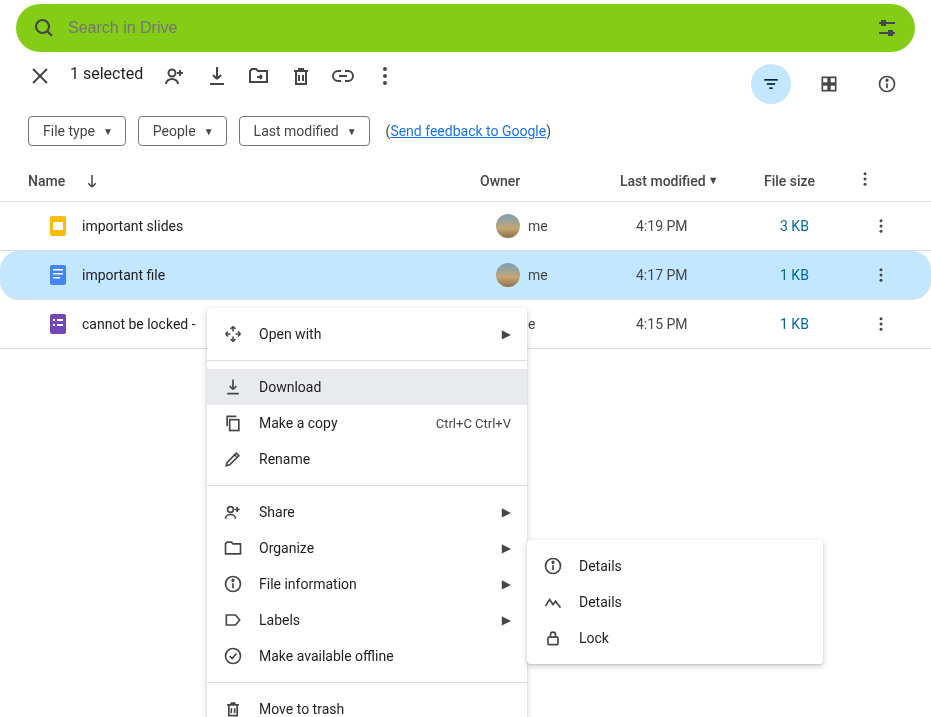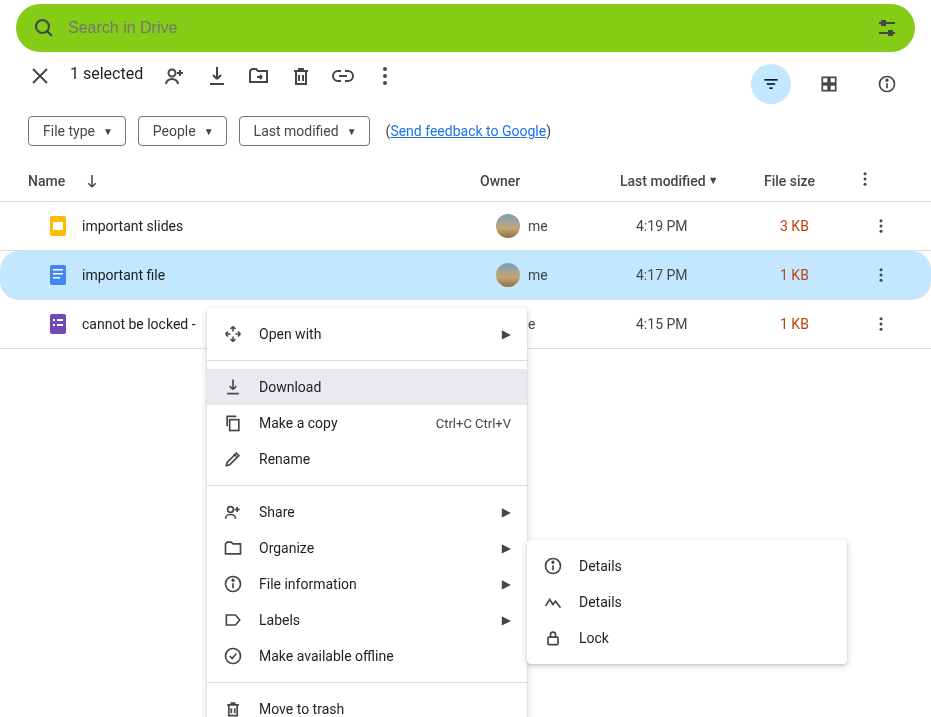--- a/index.html
+++ b/index.html
@@ -29,33 +29,33 @@
 .col-size { flex: 0 0 90px; }
 .col-more { flex: 0 0 20px; text-align:right; }
 
 .row { display: flex; align-items: center; padding: 12px 28px; border-bottom: 1px solid #dadce0; font-size: 14px; }
 .row.selected { background: #c2e7ff; border-radius: 19px; }
 .row .file-icon { width: 24px; height: 24px; display:flex; align-items:center; justify-content:center; margin-right: 12px; margin-left: 18px; }
 .row .name { flex: 0 0 414px; }
 .row .owner { flex: 0 0 140px; display:flex; align-items:center; gap:8px; color:#444746; }
 .row .avatar { width: 24px; height: 24px; border-radius: 50%; background: linear-gradient(180deg, #7aa0b8 0%, #c5a574 60%, #8b6f47 100%); }
 .row .modified { flex: 0 0 144px; color:#444746; }
-.row .size { flex: 0 0 90px; color:#c2410c; }
+.row .size { flex: 0 0 90px; color:#0369a1; }
 .row .more { flex: 0 0 20px; color:#444746; display:flex; justify-content:flex-end; }
 
 .context-menu { position: absolute; left: 207px; top: 308px; width: 320px; background: #fff; border-radius: 4px; box-shadow: 0 2px 6px rgba(0,0,0,.2), 0 1px 2px rgba(0,0,0,.1); padding: 8px 0; z-index: 10; }
 .menu-item { display: flex; align-items: center; padding: 8px 16px; font-size: 14px; color: #1f1f1f; cursor: pointer; min-height: 32px; }
 .menu-item.hover { background: #e8eaed; }
 .menu-item .micon { width: 20px; height: 20px; margin-right: 16px; color: #444746; display:flex; align-items:center; justify-content:center; }
 .menu-item .label { flex: 1; }
 .menu-item .shortcut { font-size: 13px; color: #444746; }
 .menu-item .arrow { font-size: 12px; color: #444746; }
 .menu-divider { height: 1px; background: #dadce0; margin: 8px 0; }
 
-.submenu { position: absolute; left: 527px; top: 540px; width: 320px; background: #fff; border-radius: 4px; box-shadow: 0 2px 6px rgba(0,0,0,.2), 0 1px 2px rgba(0,0,0,.1); padding: 8px 0; z-index: 11; }
+.submenu { position: absolute; left: 527px; top: 540px; width: 296px; background: #fff; border-radius: 4px; box-shadow: 0 2px 6px rgba(0,0,0,.2), 0 1px 2px rgba(0,0,0,.1); padding: 8px 0; z-index: 11; }
 
 svg { width: 100%; height: 100%; }
 </style>
 </head>
 <body>
 
 <div class="search-bar">
   <span class="icon">
     <svg viewBox="0 0 24 24" fill="none" stroke="currentColor" stroke-width="2.2">
         <circle cx="10.5" cy="10.5" r="6.5"></circle>

